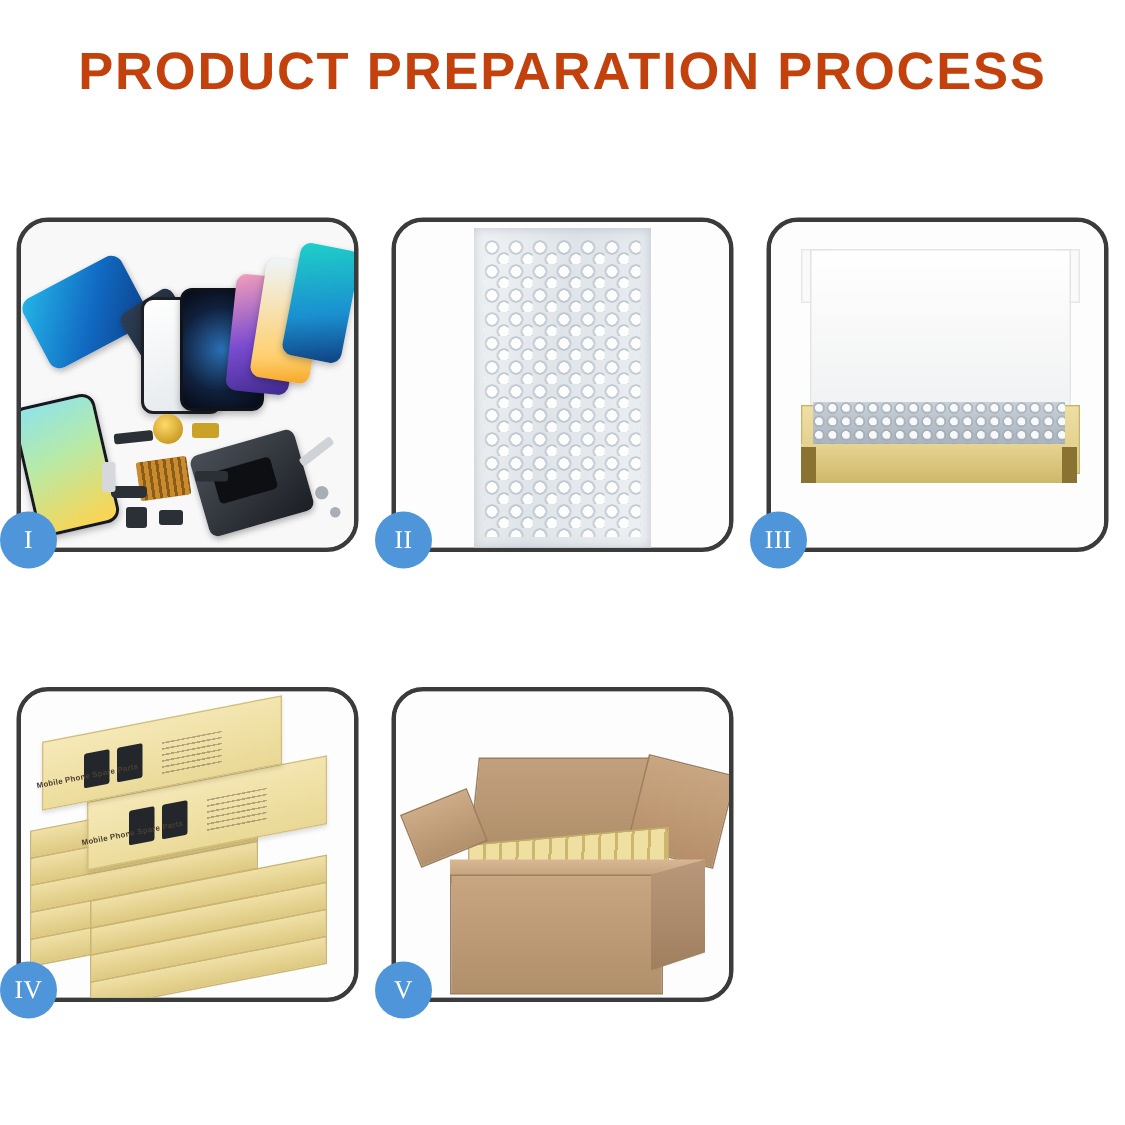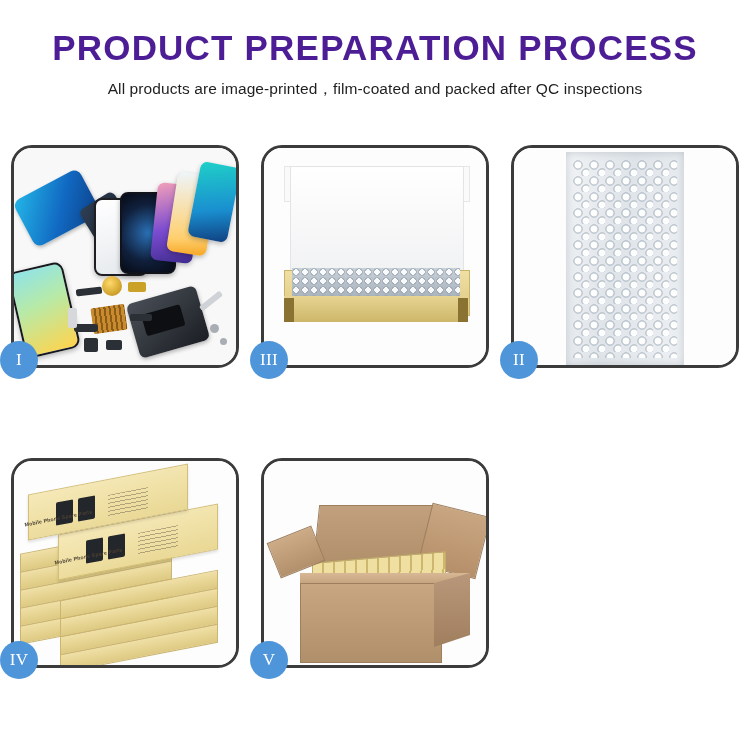--- a/index.html
+++ b/index.html
@@ -15,21 +15,21 @@
     position: relative;
   }
   .header {
     text-align: center;
     padding-top: 30px;
   }
   .title {
     font-size: 35px;
     font-weight: bold;
     letter-spacing: 1.2px;
-    color: #4c1d95;
+    color: #c2410c;
     line-height: 1.05;
     white-space: nowrap;
   }
   .subtitle {
     font-size: 15.5px;
     color: #1f1f1f;
     margin-top: 12px;
     letter-spacing: 0.1px;
     white-space: nowrap;
   }
@@ -264,21 +264,20 @@
     clip-path:polygon(30% 0, 100% 40%, 70% 100%, 0 60%);
   }
   .c6-tab { position:absolute; width:13px; height:15px;
     background:rgba(120,95,65,.34); }
 </style>
 </head>
 <body>
 
 <div class="header">
   <div class="title">PRODUCT PREPARATION PROCESS</div>
-  <div class="subtitle">All products are image-printed，film-coated and packed after QC inspections</div>
 </div>
 
 <div class="grid">
 
   <div class="card">
     <div class="card-inner">
       <div class="p1">
         <div class="phone ph-a"></div>
         <div class="phone ph-b"></div>
         <div class="phone ph-c"></div>
@@ -300,46 +299,46 @@
         <div class="part" style="left:196px;top:176px;width:9px;height:9px;background:#a9adb4;border-radius:50%;"></div>
         <div class="part" style="left:206px;top:190px;width:7px;height:7px;background:#a9adb4;border-radius:50%;"></div>
         <div class="part" style="left:184px;top:150px;width:26px;height:6px;background:#cfd3d8;transform:rotate(-38deg);"></div>
       </div>
     </div>
     <div class="badge">I</div>
   </div>
 
   <div class="card">
     <div class="card-inner">
+      <div class="p2">
+        <div class="wrap-sheet"></div>
+        <div class="bubbles"></div>
+      </div>
+    </div>
+    <div class="badge">II</div>
+  </div>
+
+  <div class="card">
+    <div class="card-inner">
       <div class="p3">
         <div class="lid3-flapL"></div>
         <div class="lid3-flapR"></div>
         <div class="lid3"></div>
         <div class="tray3"></div>
         <div class="tray3-inner"></div>
         <div class="tray3-front"></div>
         <div class="tray3-dark"></div>
         <div class="tray3-dark r"></div>
       </div>
     </div>
     <div class="badge">III</div>
   </div>
 
   <div class="card">
     <div class="card-inner">
-      <div class="p2">
-        <div class="wrap-sheet"></div>
-        <div class="bubbles"></div>
-      </div>
-    </div>
-    <div class="badge">II</div>
-  </div>
-
-  <div class="card">
-    <div class="card-inner">
       <div class="p4">
         <div class="slab" style="top:150px;"></div>
         <div class="slab" style="top:132px;"></div>
         <div class="slab" style="top:114px;"></div>
         <div class="slab" style="top:96px;"></div>
         <div class="slab" style="top:78px;"></div>
 
         <div class="slab2" style="top:178px;"></div>
         <div class="slab2" style="top:160px;"></div>
         <div class="slab2" style="top:142px;"></div>

